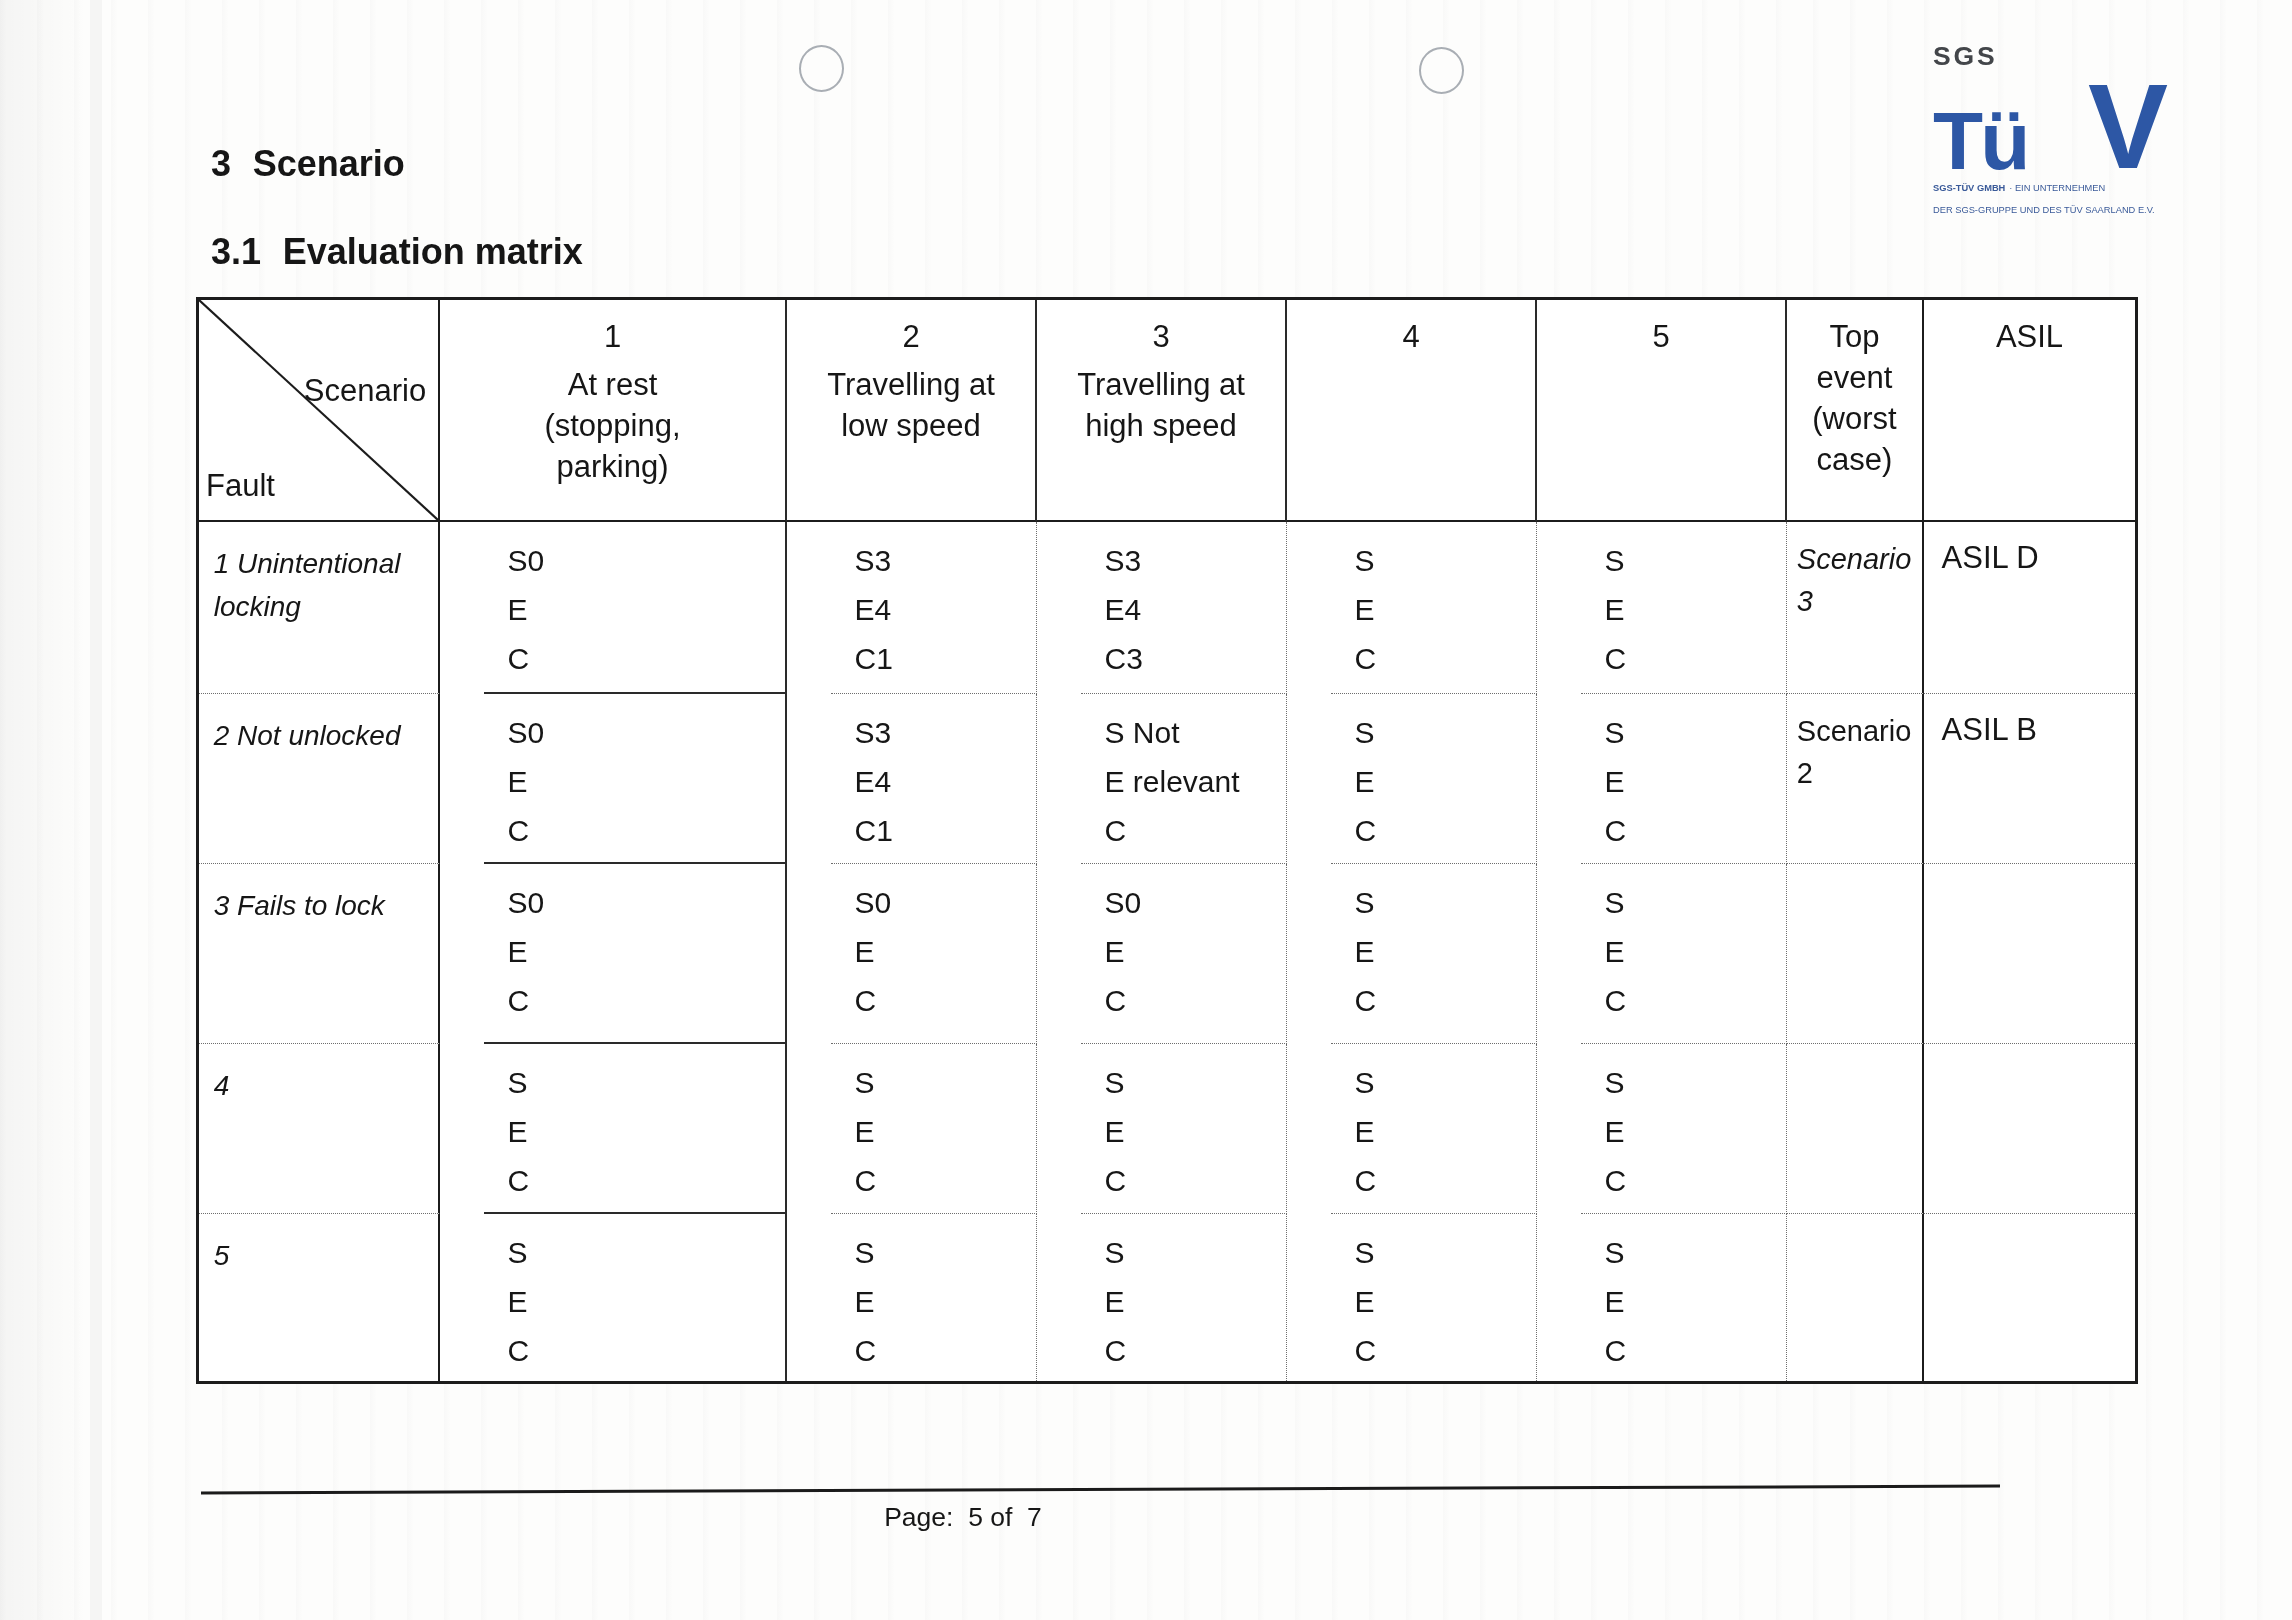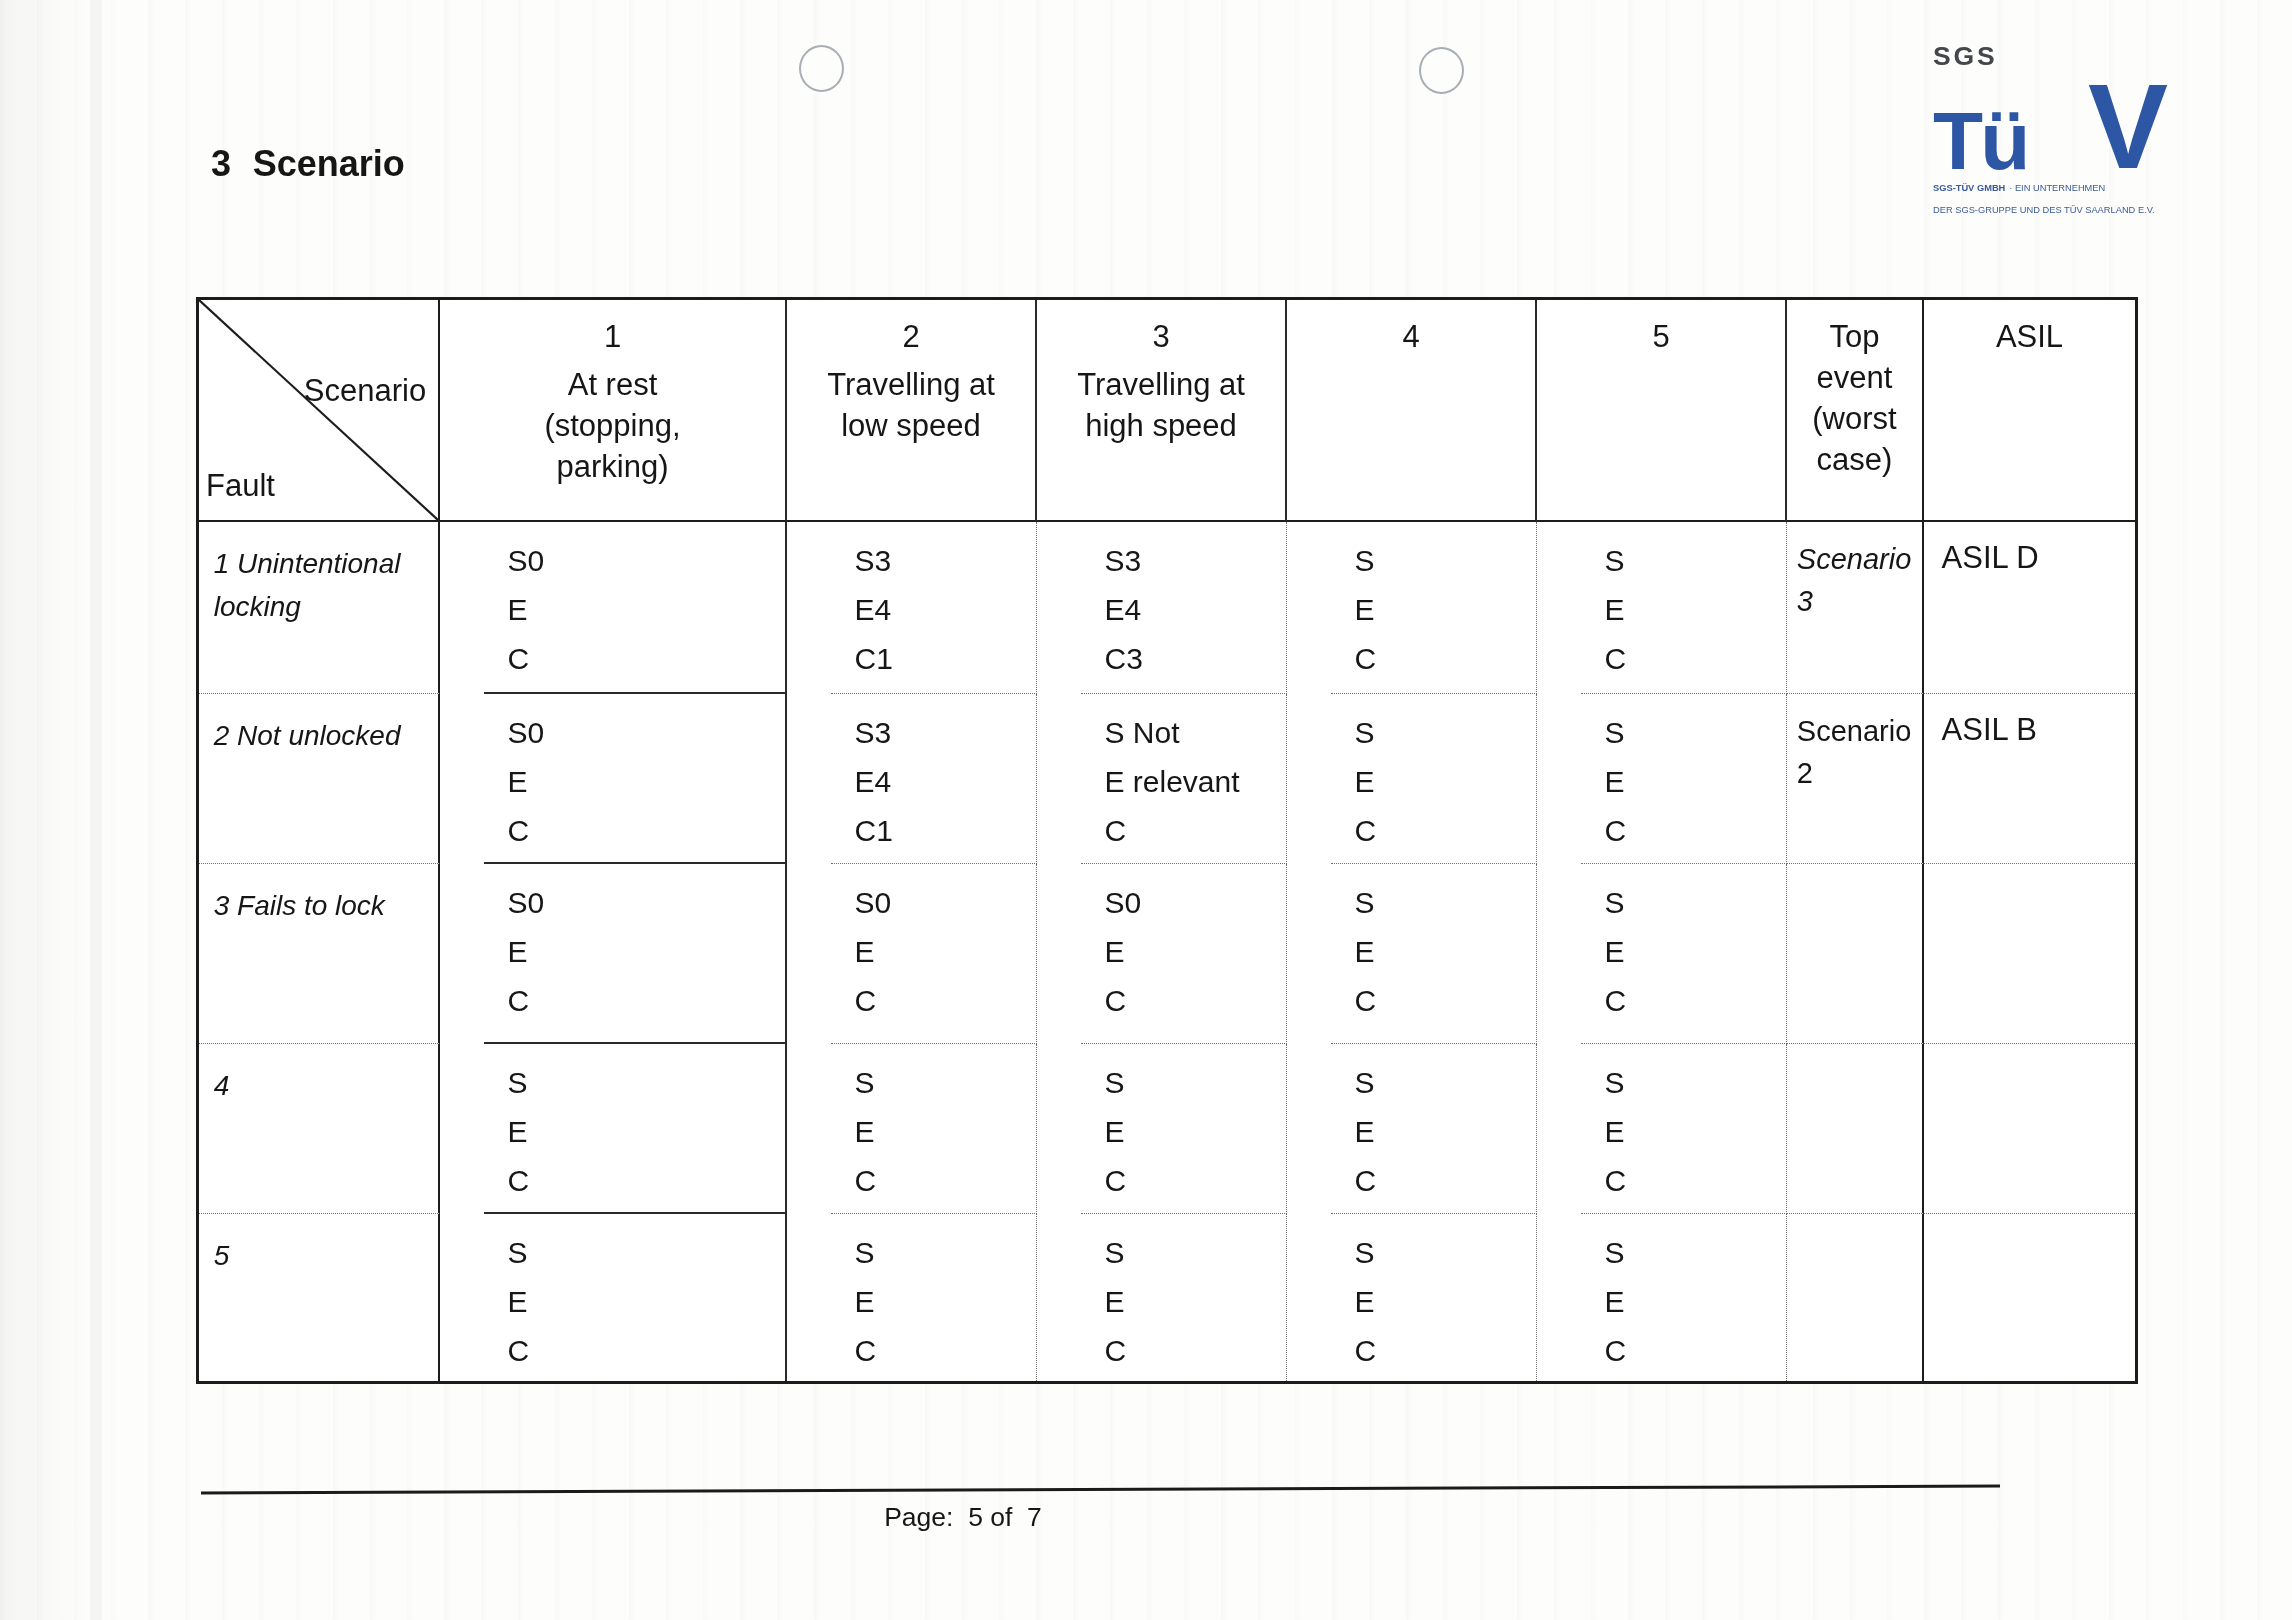--- a/index.html
+++ b/index.html
@@ -79,20 +79,23 @@
 
 <div class="page">
   <div class="scan-edge"></div>
 
   <div class="hole hole1"></div>
   <div class="hole hole2"></div>
 
   <div class="h1">
     <span class="hgap">3</span><span>Scenario</span>
   </div>
+  <div class="h2">
+    <span class="hgap">3.1</span><span>Evaluation matrix</span>
+  </div>
 
   <div class="logo">
     <div class="logo-sgs">SGS</div>
     <div class="logo-tuv">
       <span class="logo-tu">Tü</span>
         <span class="logo-v">V</span>
     </div>
     <div class="logo-sub">
       <span class="b">SGS-TÜV GMBH</span><span class="rest">· EIN UNTERNEHMEN</span>
     </div>

